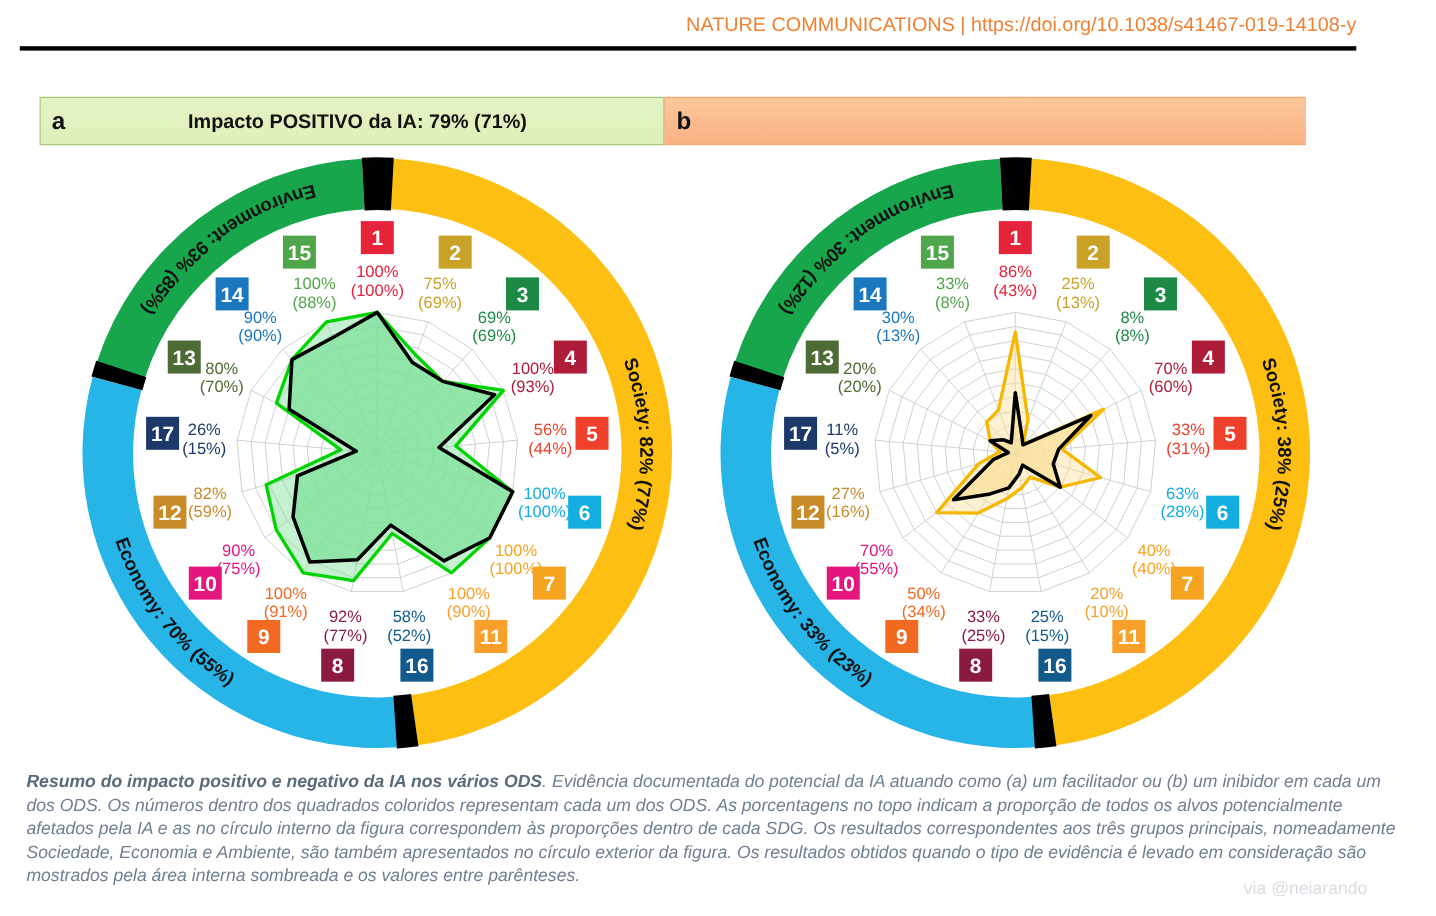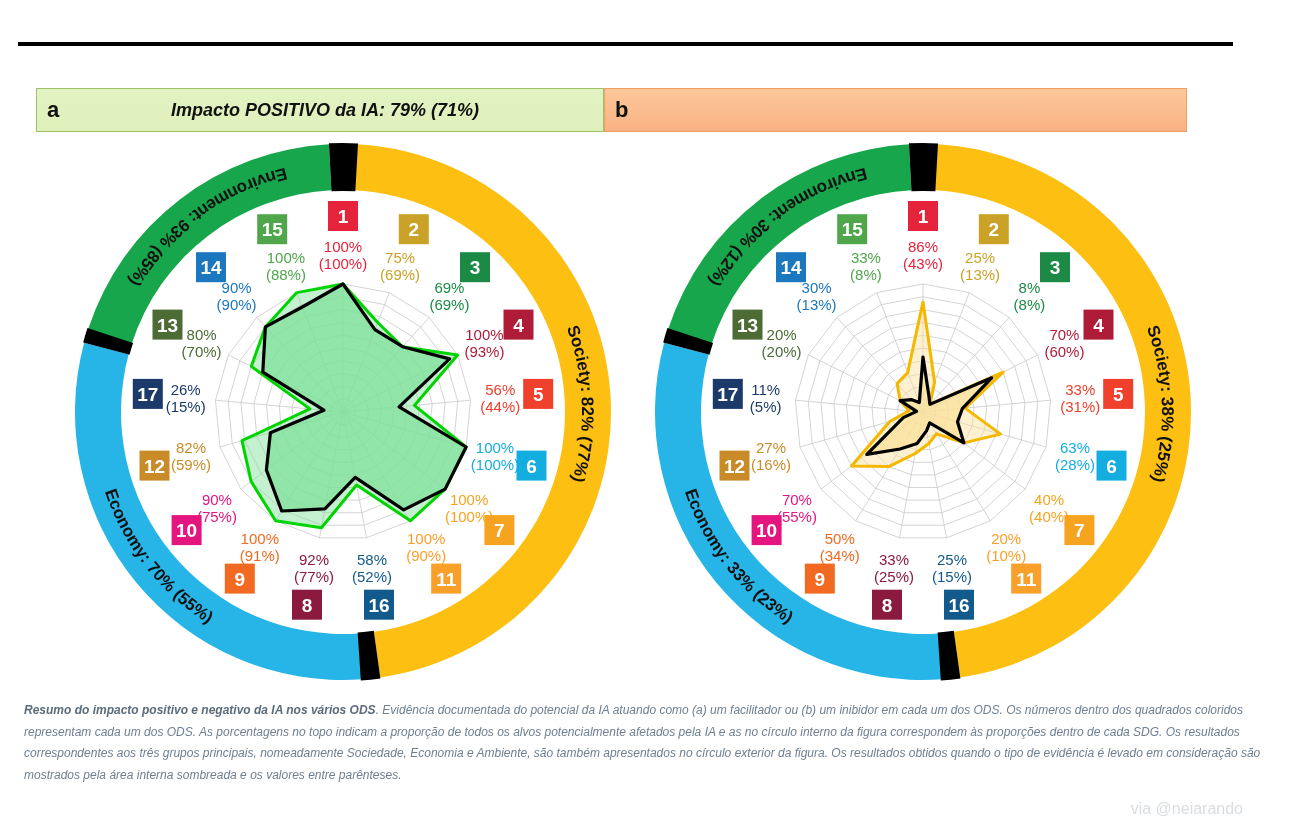--- a/index.html
+++ b/index.html
@@ -37,51 +37,51 @@
     display: flex; align-items: center;
   }
   #panel-bar-a { left: 36px;  width: 568px; background: linear-gradient(#e2f3c3,#dff0bb); border-color:#9fc16a; }
   #panel-bar-b { left: 604px; width: 583px; background: linear-gradient(#fcc89b,#f9b183); border-color:#ef9f63; }
   .panel-letter {
     font-size: 22px; font-weight: bold; color:#111; margin-left: 10px; width: 26px;
   }
   .panel-title {
     flex: 1; text-align: center; font-size: 18px; font-weight: bold; color:#111;
     margin-right: 26px;
-    font-style: italic;
   }
 
   
   .chart-wrap { position: absolute; top: 140px; width: 570px; height: 545px; }
   #chart-a { left: 58px; }
   #chart-b { left: 638px; }
   .chart-svg { display:block; width: 570px; height: 545px; }
 
   
   #caption {
     position: absolute; left: 24px; top: 700px; width: 1258px;
     font-family: "Liberation Sans", sans-serif;
-    font-style: italic; font-size: 12px; line-height: 21.5px;
+    font-style: italic; font-size: 16px; line-height: 21.5px;
     color: #6d7f91; text-align: left;
   }
   #caption b { color:#5a6b7c; font-style: italic; }
   #watermark {
     position: absolute; right: 62px; top: 800px;
     font-size: 16px; color:#d9dde1;
   }
 
   
   .sdgnum { font-family:"Liberation Sans", sans-serif; font-weight:bold; fill:#fff; text-anchor:middle; }
   .valtxt { font-family:"Liberation Sans", sans-serif; font-size:15px; text-anchor:middle; }
   .ringtxt{ font-family:"Liberation Sans", sans-serif; font-size:17px; font-weight:bold; fill:#111; }
 </style>
 </head>
 <body>
 
 <div id="page-header">
+  <div id="header-journal">NATURE COMMUNICATIONS | https://doi.org/10.1038/s41467-019-14108-y</div>
   <div id="header-rule"></div>
 </div>
 
 <div class="panel-bar" id="panel-bar-a">
   <div class="panel-letter">a</div>
   <div class="panel-title">Impacto POSITIVO da IA: 79% (71%)</div>
 </div>
 <div class="panel-bar" id="panel-bar-b">
   <div class="panel-letter">b</div>
 </div>

